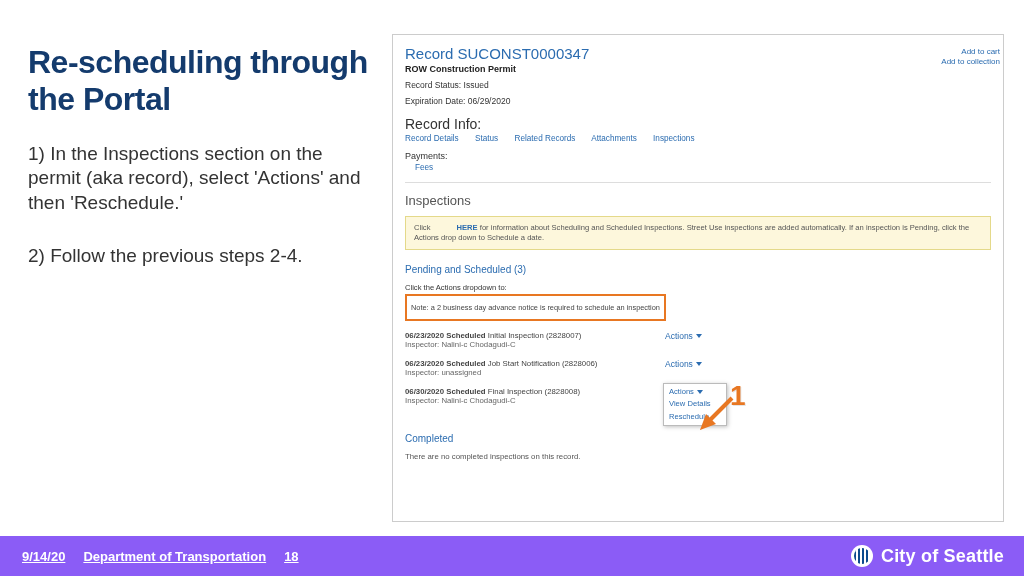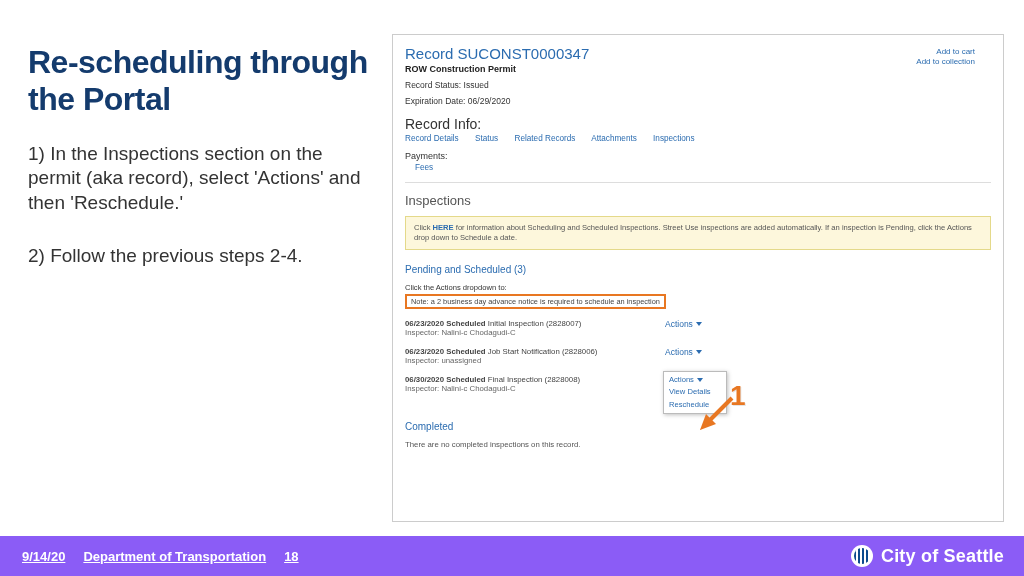--- a/index.html
+++ b/index.html
@@ -10,35 +10,35 @@
   .step1 { margin-top: 24px; font-size: 19px; color: #333; line-height: 1.3; }
   .step2 { margin-top: 28px; font-size: 19px; color: #333; line-height: 1.3; }
   .note { margin-top: 26px; font-size: 19px; color: #e87722; line-height: 1.3; }
   .note-bold { font-weight: 700; }
 
   .shot { position: absolute; left: 392px; top: 34px; width: 612px; height: 488px; border: 1px solid #ccc; background: #fff; font-size: 8.2px; color: #444; overflow: hidden; }
   .shot-inner { padding: 10px 12px 6px 12px; }
   .rec-title { color: #2b6cb0; font-size: 15px; font-weight: 400; }
   .rec-sub { font-size: 9px; font-weight: 700; color: #222; margin-top: 2px; }
   .rec-meta { font-size: 8.5px; color: #333; margin-top: 6px; }
-  .top-links { position: absolute; right: 28px; top: 12px; text-align: right; font-size: 8px; color: #2b6cb0; line-height: 1.3; }
+  .top-links { position: absolute; right: 3px; top: 12px; text-align: right; font-size: 8px; color: #2b6cb0; line-height: 1.3; }
   .sec-label { font-size: 14px; color: #333; margin-top: 10px; }
   .tabrow { margin-top: 2px; font-size: 8.2px; color: #2b6cb0; }
   .tabrow span { margin-right: 14px; }
   .pay-label { font-size: 9px; color: #333; margin-top: 8px; }
   .pay-link { font-size: 8.2px; color: #2b6cb0; margin-left: 10px; margin-top: 2px; }
   .divider { border-top: 1px solid #ddd; margin-top: 10px; }
   .insp-header { font-size: 13px; color: #555; margin-top: 10px; margin-bottom: 8px; }
   .infobox { background: #fdf7dc; border: 1px solid #e4d98a; padding: 6px 8px; font-size: 7.6px; color: #555; line-height: 1.3; }
-  .infobox .link { color: #2b6cb0; font-weight: 700; }
+  .infobox .link { color: #2b6cb0; font-weight: 700; margin-left: 24px; }
   .pending-head { color: #2b6cb0; font-size: 10px; margin-top: 14px; font-weight: 400; }
   .sub-instr { font-size: 7.6px; color: #333; margin-top: 8px; }
   .sub-instr ul { margin-left: 16px; margin-top: 2px; }
   .sub-instr li { margin-top: 1px; }
-  .orange-note { display: inline-block; border: 2px solid #e87722; padding: 1px 4px; font-size: 7.4px; color: #444; margin-top: 2px; }
+  .orange-note { display: inline-block; border: 2px solid #e87722; padding: 7px 4px; font-size: 7.4px; color: #444; margin-top: 2px; }
   .insp-row { margin-top: 10px; font-size: 7.8px; color: #444; position: relative; }
   .insp-row .line1 b { font-weight: 700; }
   .insp-row .line2 { color: #666; }
   .actions-link { position: absolute; left: 260px; top: 0; color: #2b6cb0; font-size: 8.5px; }
   .actions-link::after { content: ""; display: inline-block; margin-left: 3px; border-left: 3px solid transparent; border-right: 3px solid transparent; border-top: 4px solid #2b6cb0; vertical-align: middle; }
   .popup { position: absolute; left: 258px; top: -4px; width: 64px; background: #fff; border: 1px solid #bbb; box-shadow: 1px 1px 4px rgba(0,0,0,0.25); font-size: 7.6px; color: #2b6cb0; padding: 2px 0; }
   .popup .hdr { padding: 1px 5px; }
   .popup .hdr::after { content: ""; display: inline-block; margin-left: 3px; border-left: 3px solid transparent; border-right: 3px solid transparent; border-top: 4px solid #2b6cb0; vertical-align: middle; }
   .popup .item { padding: 2px 5px; color: #2b6cb0; }
   .completed-head { color: #2b6cb0; font-size: 10px; margin-top: 28px; }

